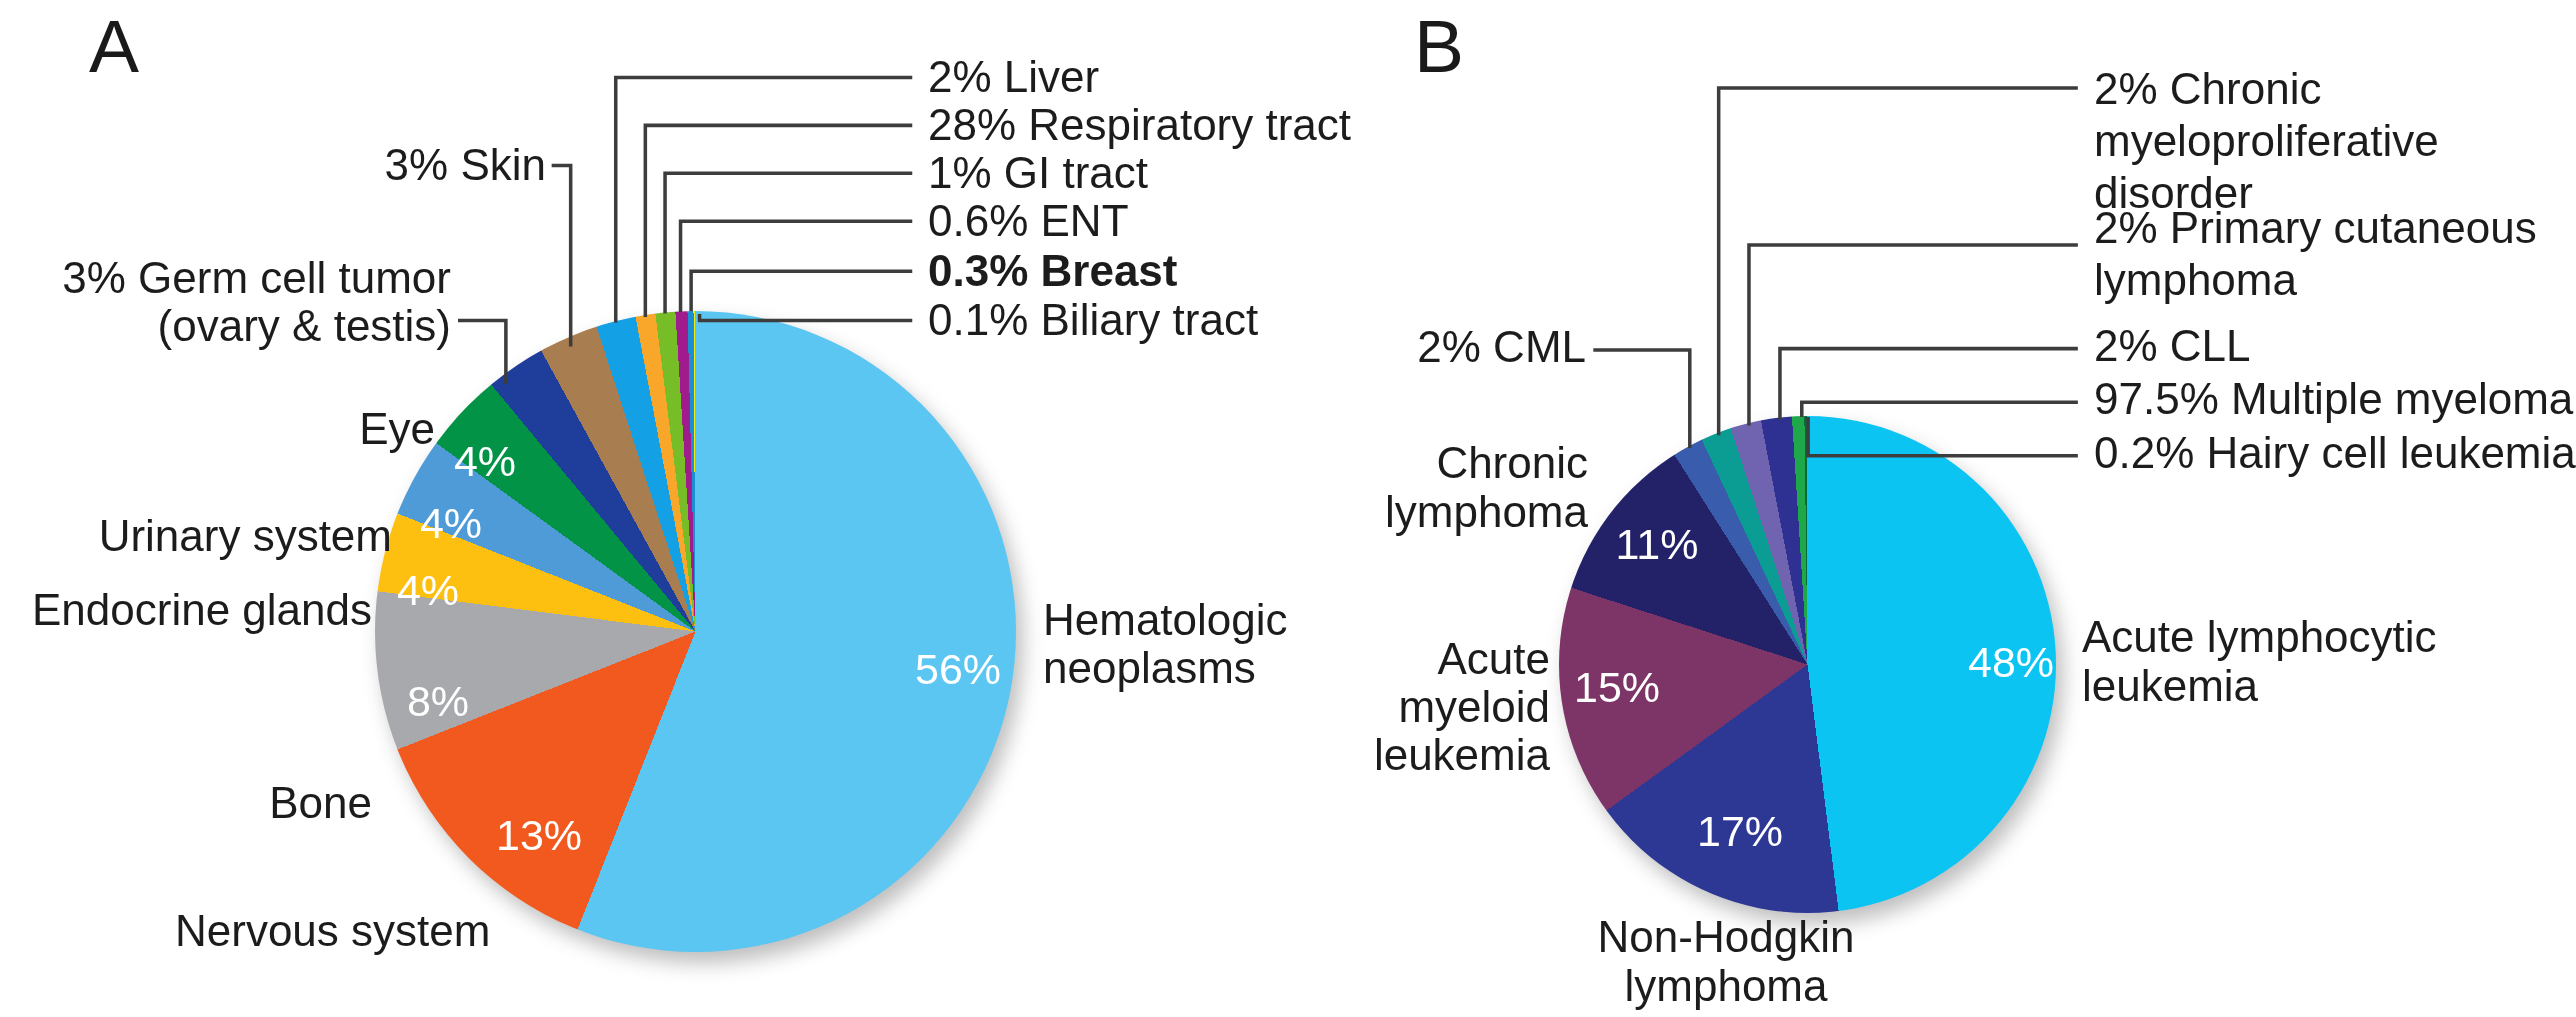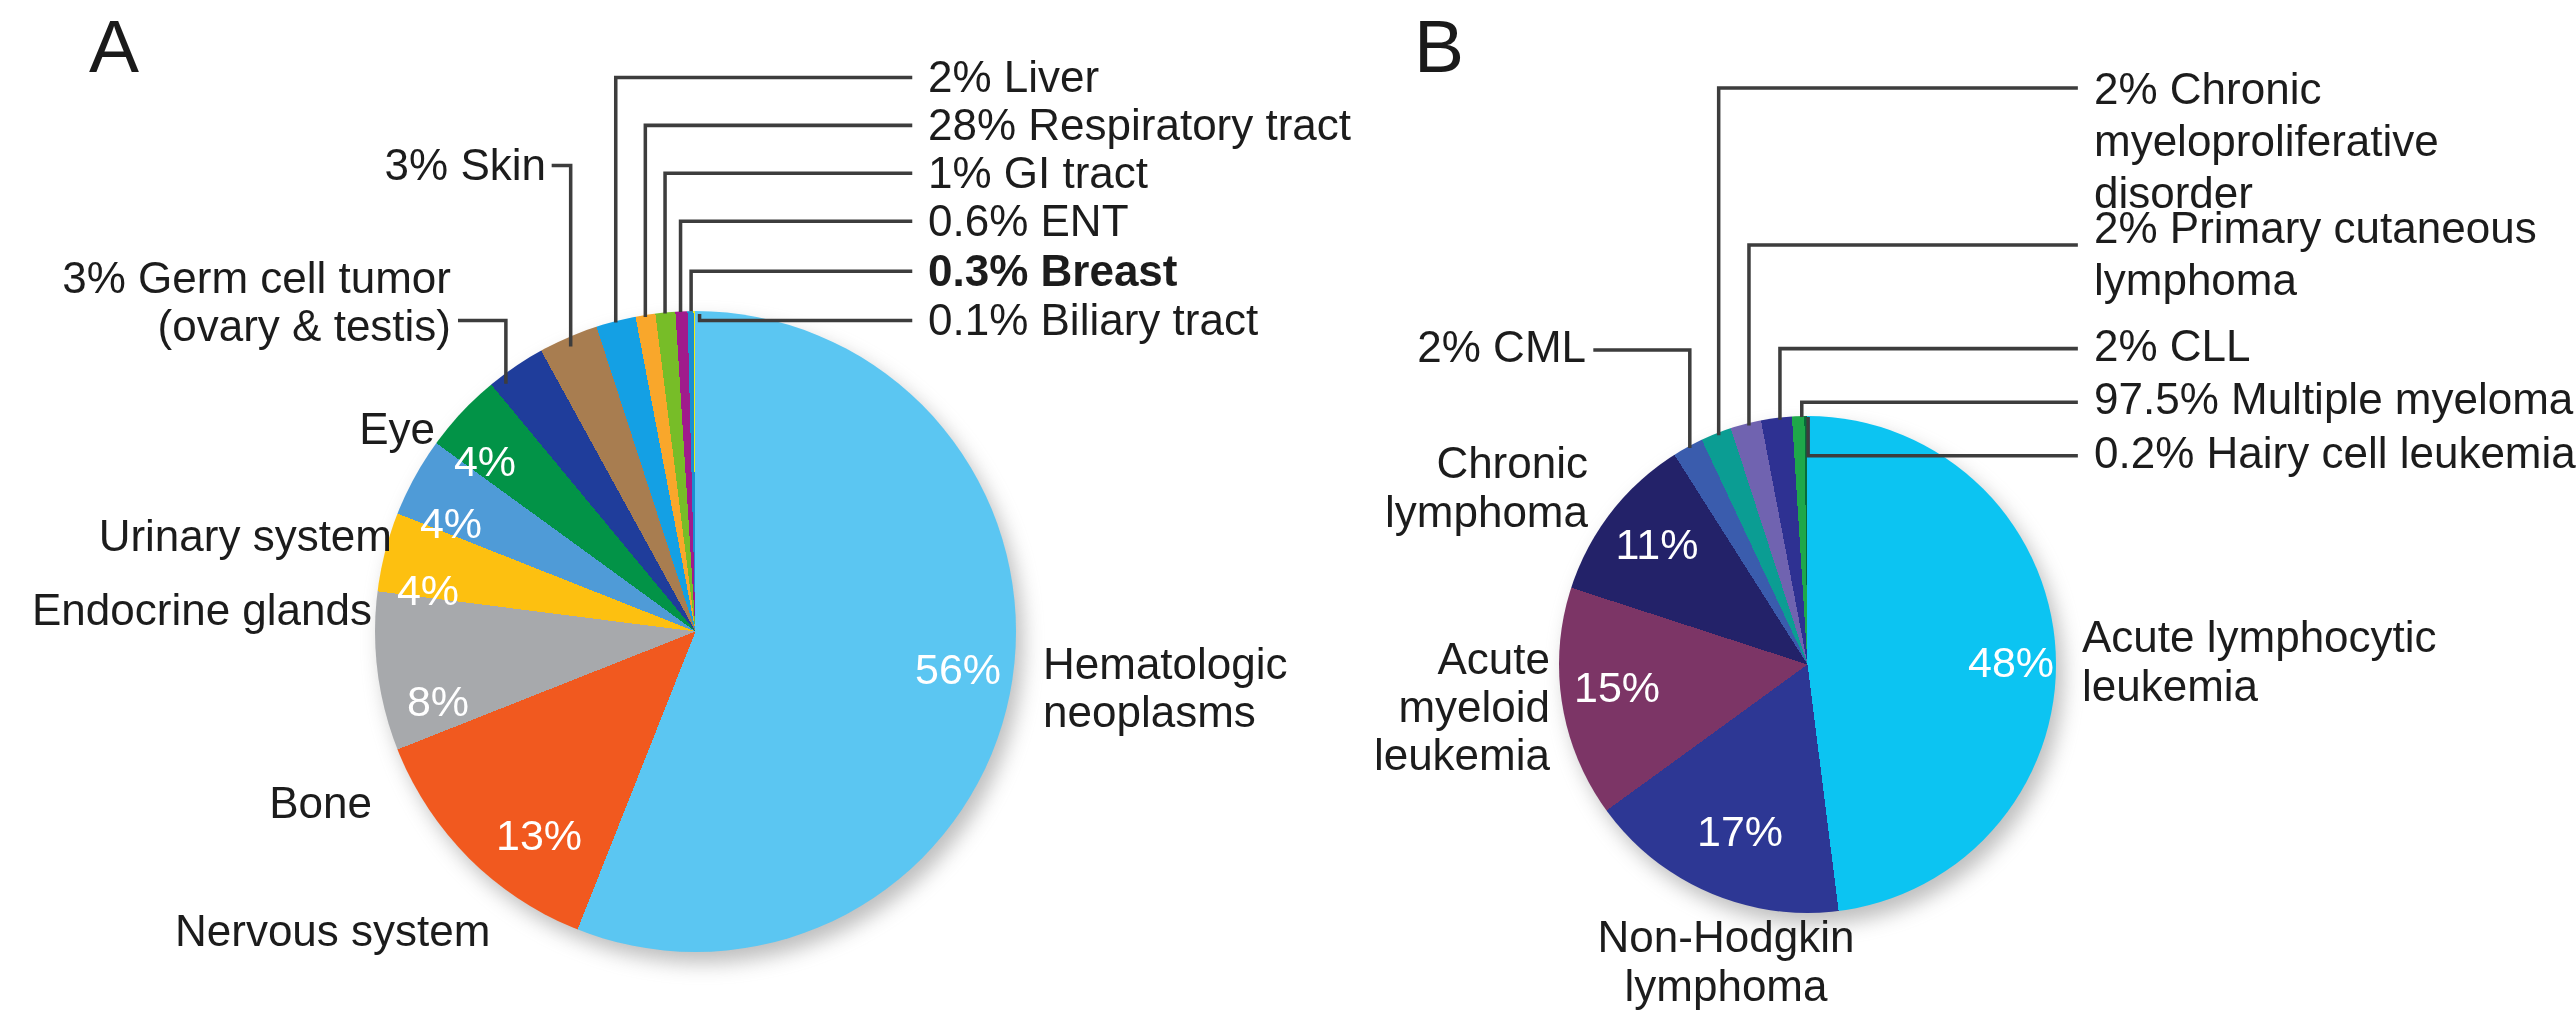--- a/index.html
+++ b/index.html
@@ -71,21 +71,21 @@
       <polyline points="1295,455 993,455 993,446" fill="none" stroke="#3d3d3d" stroke-width="5"></polyline>
       <polyline points="2262,497 2399,497 2399,636" fill="none" stroke="#3d3d3d" stroke-width="5"></polyline>
       <polyline points="2950,125 2440,125 2440,618" fill="none" stroke="#3d3d3d" stroke-width="5"></polyline>
       <polyline points="2950,348 2483,348 2483,604" fill="none" stroke="#3d3d3d" stroke-width="5"></polyline>
       <polyline points="2950,495 2527,495 2527,596" fill="none" stroke="#3d3d3d" stroke-width="5"></polyline>
       <polyline points="2950,571 2558,571 2558,592" fill="none" stroke="#3d3d3d" stroke-width="5"></polyline>
       <polyline points="2950,647 2567,647 2567,592" fill="none" stroke="#3d3d3d" stroke-width="5"></polyline>
     </svg>
 
   <div id="labels">
-      <div class="callout" style="left: 1043px; top: 596px; line-height: 48px; margin-top: 44px;">Hematologic
+      <div class="callout" style="left: 1043px; top: 596px; line-height: 48px;">Hematologic
 neoplasms</div>
       <div class="inner-pct" style="left: 958px; top: 669px;">56%</div>
       <div class="callout" style="left: 175px; top: 885px; margin-top: 23px;">Nervous system</div>
       <div class="inner-pct" style="left: 539px; top: 835px;">13%</div>
       <div class="callout align-right" style="right: 2204px; top: 780px;">Bone</div>
       <div class="inner-pct" style="left: 438px; top: 701px;">8%</div>
       <div class="callout align-right" style="right: 2204px; top: 587px;">Endocrine glands</div>
       <div class="inner-pct" style="left: 428px; top: 590px;">4%</div>
       <div class="callout align-right" style="right: 2184px; top: 513px;">Urinary system</div>
       <div class="inner-pct" style="left: 451px; top: 523px;">4%</div>

